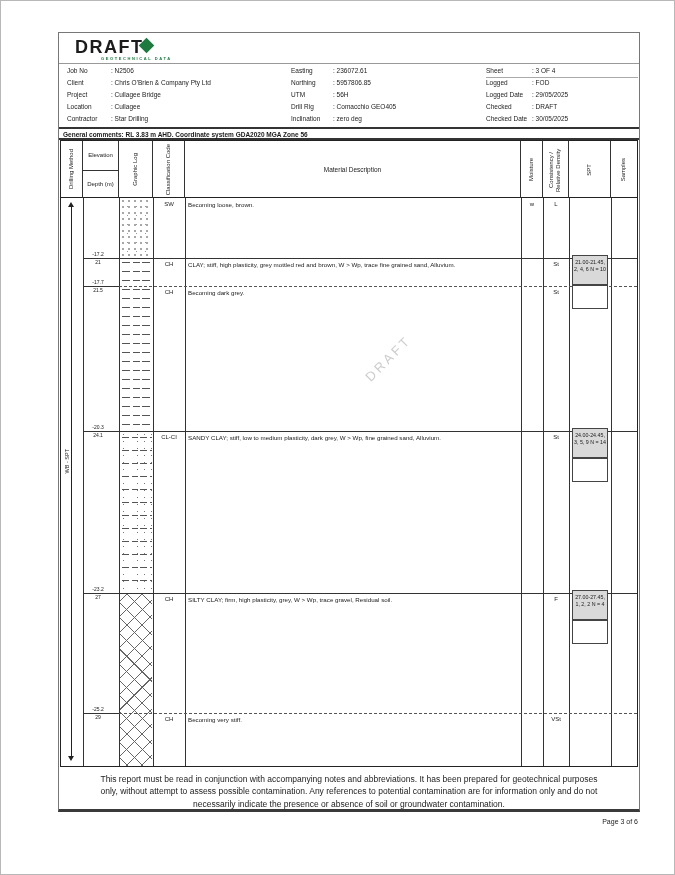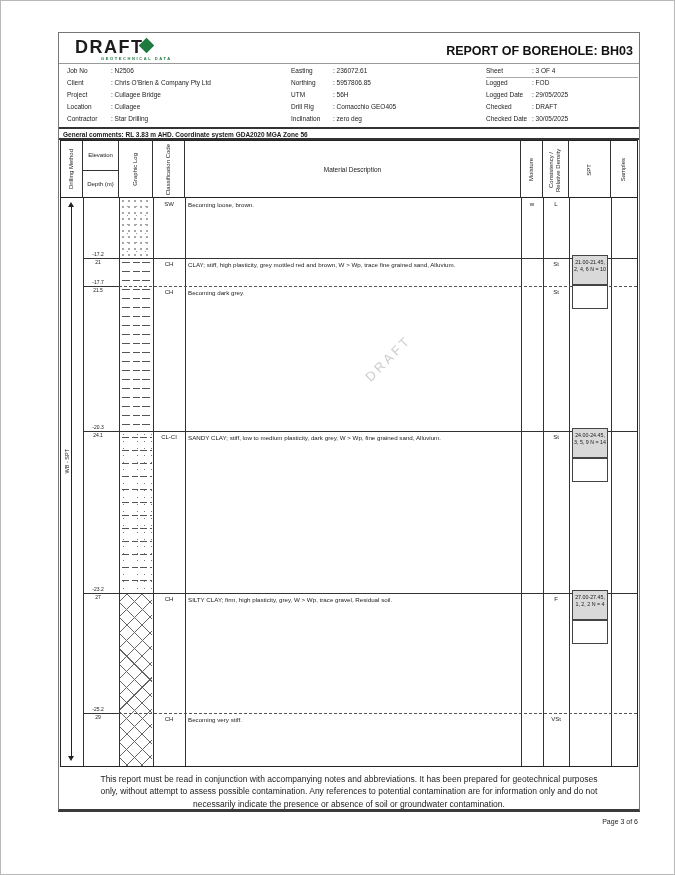--- a/index.html
+++ b/index.html
@@ -66,21 +66,20 @@
 <body>
 
 <div class="frame"></div>
 
 <div class="sheet">
 
   <div class="logo">
     <span class="logo-word">DRAFT</span><span class="logo-diamond"></span>
     <div class="logo-tag">GEOTECHNICAL DATA</div>
   </div>
-  <div class="report-title">REPORT OF BOREHOLE: BH03</div>
   <div class="hdr-divider"></div>
 
   <div class="inforow g-left" style="left:8px;top:34px;"><span class="lab">Job No</span><span class="val">: N2506</span></div>
   <div class="inforow g-left" style="left:8px;top:46px;"><span class="lab">Client</span><span class="val">: Chris O'Brien &amp; Company Pty Ltd</span></div>
   <div class="inforow g-left" style="left:8px;top:58px;"><span class="lab">Project</span><span class="val">: Cullagee Bridge</span></div>
   <div class="inforow g-left" style="left:8px;top:70px;"><span class="lab">Location</span><span class="val">: Cullagee</span></div>
   <div class="inforow g-left" style="left:8px;top:82px;"><span class="lab">Contractor</span><span class="val">: Star Drilling</span></div>
 
   <div class="inforow g-mid" style="left:232px;top:34px;"><span class="lab">Easting</span><span class="val">: 236072.61</span></div>
   <div class="inforow g-mid" style="left:232px;top:46px;"><span class="lab">Northing</span><span class="val">: 5957806.85</span></div>

